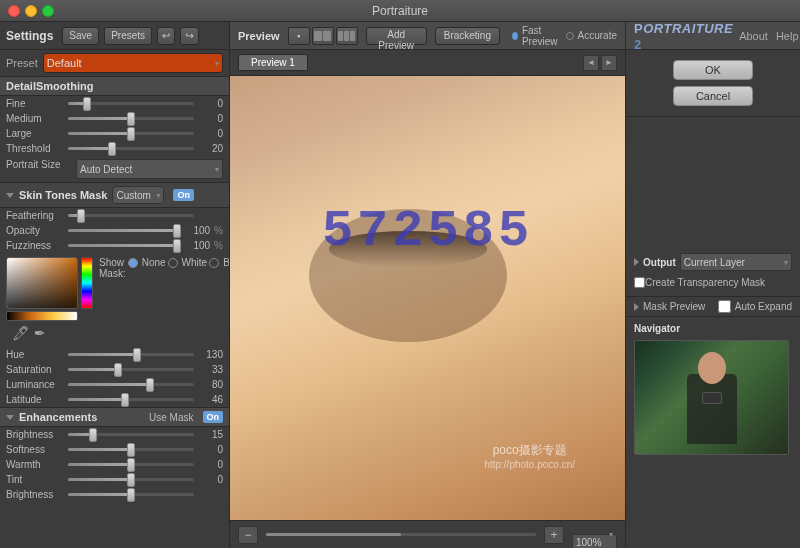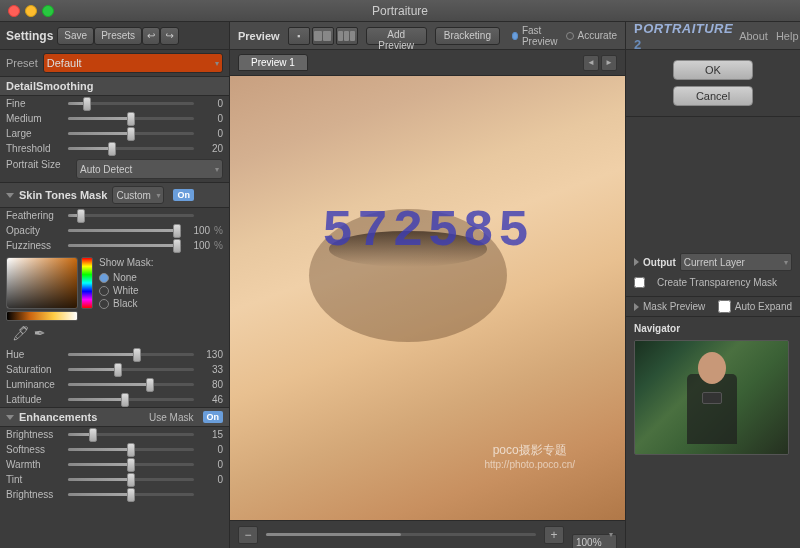--- a/index.html
+++ b/index.html
@@ -17,21 +17,21 @@
     
     #main { display: flex; height: 526px; }
 
     
     #left-panel { width: 230px; background: #3c3c3c; border-right: 1px solid #2a2a2a; overflow-y: auto; overflow-x: hidden; flex-shrink: 0; }
     #left-panel::-webkit-scrollbar { width: 6px; }
     #left-panel::-webkit-scrollbar-track { background: #3c3c3c; }
     #left-panel::-webkit-scrollbar-thumb { background: #666; border-radius: 3px; }
 
     
-    .settings-header { display: flex; align-items: center; padding: 4px 6px; background: #3c3c3c; border-bottom: 1px solid #2a2a2a; height: 28px; }
+    .settings-header { display: flex; align-items: center; padding: 4px 6px; gap: 5px; background: #3c3c3c; border-bottom: 1px solid #2a2a2a; height: 28px; }
     .settings-label { font-size: 12px; font-weight: bold; color: #ddd; margin-right: 4px; }
     .btn-small { background: linear-gradient(to bottom, #606060, #505050); border: 1px solid #2a2a2a; border-radius: 3px; color: #ccc; padding: 1px 6px; font-size: 10px; cursor: pointer; height: 18px; }
     .btn-arrow { background: linear-gradient(to bottom, #606060, #505050); border: 1px solid #2a2a2a; border-radius: 3px; color: #ccc; padding: 1px 4px; font-size: 10px; cursor: pointer; height: 18px; }
 
     .preset-row { display: flex; align-items: center; padding: 3px 6px; gap: 5px; border-bottom: 1px solid #2a2a2a; }
     .preset-label { font-size: 11px; color: #aaa; }
     .preset-select { flex: 1; background: #c2410c; border: 1px solid #2a2a2a; border-radius: 3px; color: #ddd; font-size: 11px; padding: 1px 3px; height: 20px; }
 
     .section-header { background: #4a4a4a; padding: 3px 6px; font-size: 11px; font-weight: bold; color: #ddd; border-bottom: 1px solid #2a2a2a; }
 
@@ -87,21 +87,21 @@
     .portraiture-logo { font-size: 14px; font-weight: bold; color: #8aacda; letter-spacing: 1px; }
     .logo-2 { color: #6a8cba; }
     .right-btns { display: flex; flex-direction: column; align-items: center; gap: 6px; padding: 10px 8px; border-bottom: 1px solid #2a2a2a; }
     .right-btn { width: 80px; height: 20px; background: linear-gradient(to bottom, #d0d0d0, #b0b0b0); border: 1px solid #888; border-radius: 4px; color: #333; font-size: 11px; cursor: pointer; display: flex; align-items: center; justify-content: center; }
 
     .output-section { padding: 6px 8px; border-bottom: 1px solid #2a2a2a; }
     .output-row { display: flex; align-items: center; gap: 4px; margin-bottom: 4px; }
     .output-label { font-size: 10px; font-weight: bold; color: #ddd; }
     .output-select { background: #555; border: 1px solid #333; color: #ccc; font-size: 10px; padding: 1px 3px; border-radius: 2px; height: 18px; flex: 1; }
     
-    .checkbox-row { display: flex; align-items: flex-end; gap: 12px; padding: 2px 0; }
+    .checkbox-row { display: flex; align-items: flex-end; gap: 0; padding: 2px 0; }
     .checkbox-row input[type=checkbox] { width: 11px; height: 11px; }
     .checkbox-label { font-size: 10px; color: #bbb; }
 
     .mask-preview-row { display: flex; align-items: center; gap: 4px; padding: 3px 8px; border-bottom: 1px solid #2a2a2a; }
     .mask-expand-label { font-size: 10px; color: #bbb; }
 
     .navigator-section { padding: 6px 8px; flex: 1; }
     .navigator-label { font-size: 10px; font-weight: bold; color: #ddd; margin-bottom: 6px; }
     .navigator-thumb { width: 155px; height: 115px; background: linear-gradient(135deg, #1a3a2a 0%, #2a5a3a 30%, #3a7a4a 50%, #2a6a3a 70%, #1a4a2a 100%); border: 1px solid #555; border-radius: 2px; overflow: hidden; position: relative; }
 
@@ -252,21 +252,21 @@
           </div>
           <div class="color-rainbow" style="height:52px;"></div>
         </div>
         <div style="width:72px;height:10px;background:linear-gradient(to right,#000,#cc6611,#ffcc44,#fff);border-radius:2px;border:1px solid #555;"></div>
         <div class="eyedropper-row">
           <span class="eyedropper-icon">🖊</span>
           <span class="eyedropper-icon">✒</span>
         </div>
       </div>
 
-      <div class="show-mask-row" style="padding:0;flex-direction:column;gap:2px;">
+      <div class="show-mask-row" style="padding:0;flex-direction:row;gap:2px;">
         <span style="font-size:10px;color:#bbb;margin-bottom:2px;">Show Mask:</span>
         <div class="radio-item">
           <div style="width:10px;height:10px;border-radius:50%;border:1px solid #888;background:#6a9edb;display:inline-block;"></div>
           <span>None</span>
         </div>
         <div class="radio-item">
           <div style="width:10px;height:10px;border-radius:50%;border:1px solid #888;display:inline-block;"></div>
           <span>White</span>
         </div>
         <div class="radio-item">

